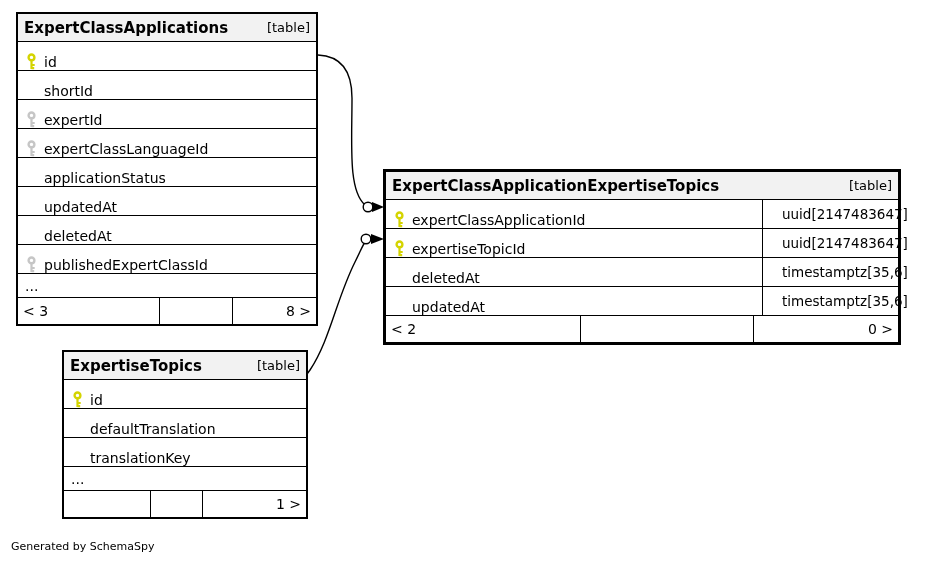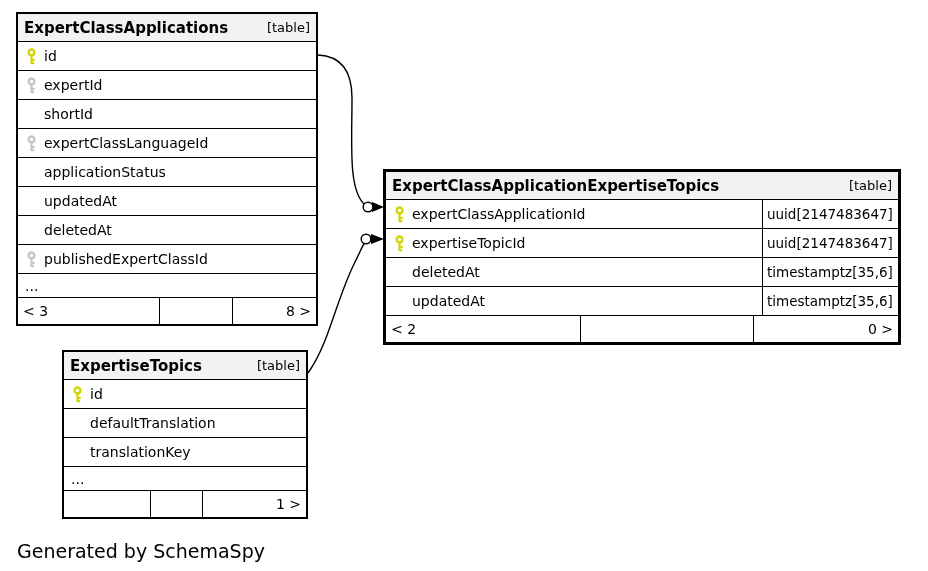--- a/index.html
+++ b/index.html
@@ -9,34 +9,34 @@
   }
   .wires{position:absolute;left:0;top:0;pointer-events:none;}
   .db-table{position:absolute;background:#fff;border:2px solid #000;box-sizing:border-box;}
   .db-table.emph{border-width:3px;}
   #t0{left:16px;top:12px;width:302px;}
   #t1{left:383px;top:169px;width:518px;}
   #t2{left:62px;top:350px;width:246px;}
   .hdr{height:28px;background:#f2f2f2;border-bottom:1px solid #000;display:flex;align-items:center;padding:0 6px;box-sizing:border-box;text-align:right;}
   .hdr-name{font-weight:bold;font-size:15px;white-space:nowrap;}
   .hdr-badge{margin-left:auto;font-size:13px;white-space:nowrap;padding-left:10px;}
-  .row{height:29px;border-bottom:1px solid #000;display:flex;align-items:center;font-size:14px;box-sizing:border-box;}
+  .row{height:29px;border-bottom:1px solid #000;display:flex;align-items:flex-end;font-size:14px;box-sizing:border-box;}
   .key-cell{width:26px;flex:0 0 26px;display:flex;align-items:center;justify-content:center;}
   .row-name{flex:1;white-space:nowrap;overflow:hidden;}
   .row-type{flex:0 0 136px;width:136px;box-sizing:border-box;border-left:1px solid #000;align-self:stretch;
-            display:flex;align-items:center;padding:0 4px;white-space:nowrap;font-size:13.5px;}
+            display:flex;align-items:center;padding:0 19px;white-space:nowrap;font-size:13.5px;}
   .ellipsis-row{height:24px;border-bottom:1px solid #000;display:flex;align-items:center;padding:0 7px;font-size:14px;box-sizing:border-box;}
   .tfoot{height:26px;display:flex;font-size:14px;}
   .tfoot .cell{display:flex;align-items:center;padding:0 5px;box-sizing:border-box;white-space:nowrap;}
   .tfoot .cell.c1{border-left:1px solid #000;}
   .tfoot .cell.c2{border-left:1px solid #000;flex:1;justify-content:flex-end;}
   #t0 .cell.c0{flex:0 0 141px;} #t0 .cell.c1{flex:0 0 73px;}
   #t1 .cell.c0{flex:0 0 194px;} #t1 .cell.c1{flex:0 0 173px;}
   #t2 .cell.c0{flex:0 0 86px;}  #t2 .cell.c1{flex:0 0 52px;}
-  .caption{position:absolute;left:17px;top:540px;font-size:19px;}
+  .caption{position:absolute;left:11px;top:540px;font-size:11px;}
 </style>
 </head>
 <body>
 
 <div class="stage">
 
   <svg class="wires" width="928" height="571" viewBox="0 0 928 571">
     <g>
       <path d="M 318 55 C 340 56 352 70 352 98 C 352 145 348 190 365 205" fill="none" stroke="#000" stroke-width="1.4"></path>
       <polygon points="372,202 372,212 384,207" fill="#000"></polygon>
@@ -57,31 +57,31 @@
       <div class="row">
         <span class="key-cell">
           <svg width="11" height="17" viewBox="0 0 11 17">
             <circle cx="5.5" cy="4.4" r="2.9" fill="none" stroke="#d4d400" stroke-width="2.4"></circle>
             <path d="M5.5 7.2 V16 M5.5 12 H8.7 M5.5 15.2 H8.2" fill="none" stroke="#d4d400" stroke-width="2.2"></path>
           </svg>
         </span>
         <span class="row-name">id</span>
       </div>
       <div class="row">
+        <span class="key-cell"></span>
+        <span class="row-name">shortId</span>
+      </div>
+      <div class="row">
         <span class="key-cell">
           <svg width="11" height="17" viewBox="0 0 11 17">
             <circle cx="5.5" cy="4.4" r="2.9" fill="none" stroke="#c6c6c6" stroke-width="2.4"></circle>
             <path d="M5.5 7.2 V16 M5.5 12 H8.7 M5.5 15.2 H8.2" fill="none" stroke="#c6c6c6" stroke-width="2.2"></path>
           </svg>
         </span>
         <span class="row-name">expertId</span>
-      </div>
-      <div class="row">
-        <span class="key-cell"></span>
-        <span class="row-name">shortId</span>
       </div>
       <div class="row">
         <span class="key-cell">
           <svg width="11" height="17" viewBox="0 0 11 17">
             <circle cx="5.5" cy="4.4" r="2.9" fill="none" stroke="#c6c6c6" stroke-width="2.4"></circle>
             <path d="M5.5 7.2 V16 M5.5 12 H8.7 M5.5 15.2 H8.2" fill="none" stroke="#c6c6c6" stroke-width="2.2"></path>
           </svg>
         </span>
         <span class="row-name">expertClassLanguageId</span>
       </div>

